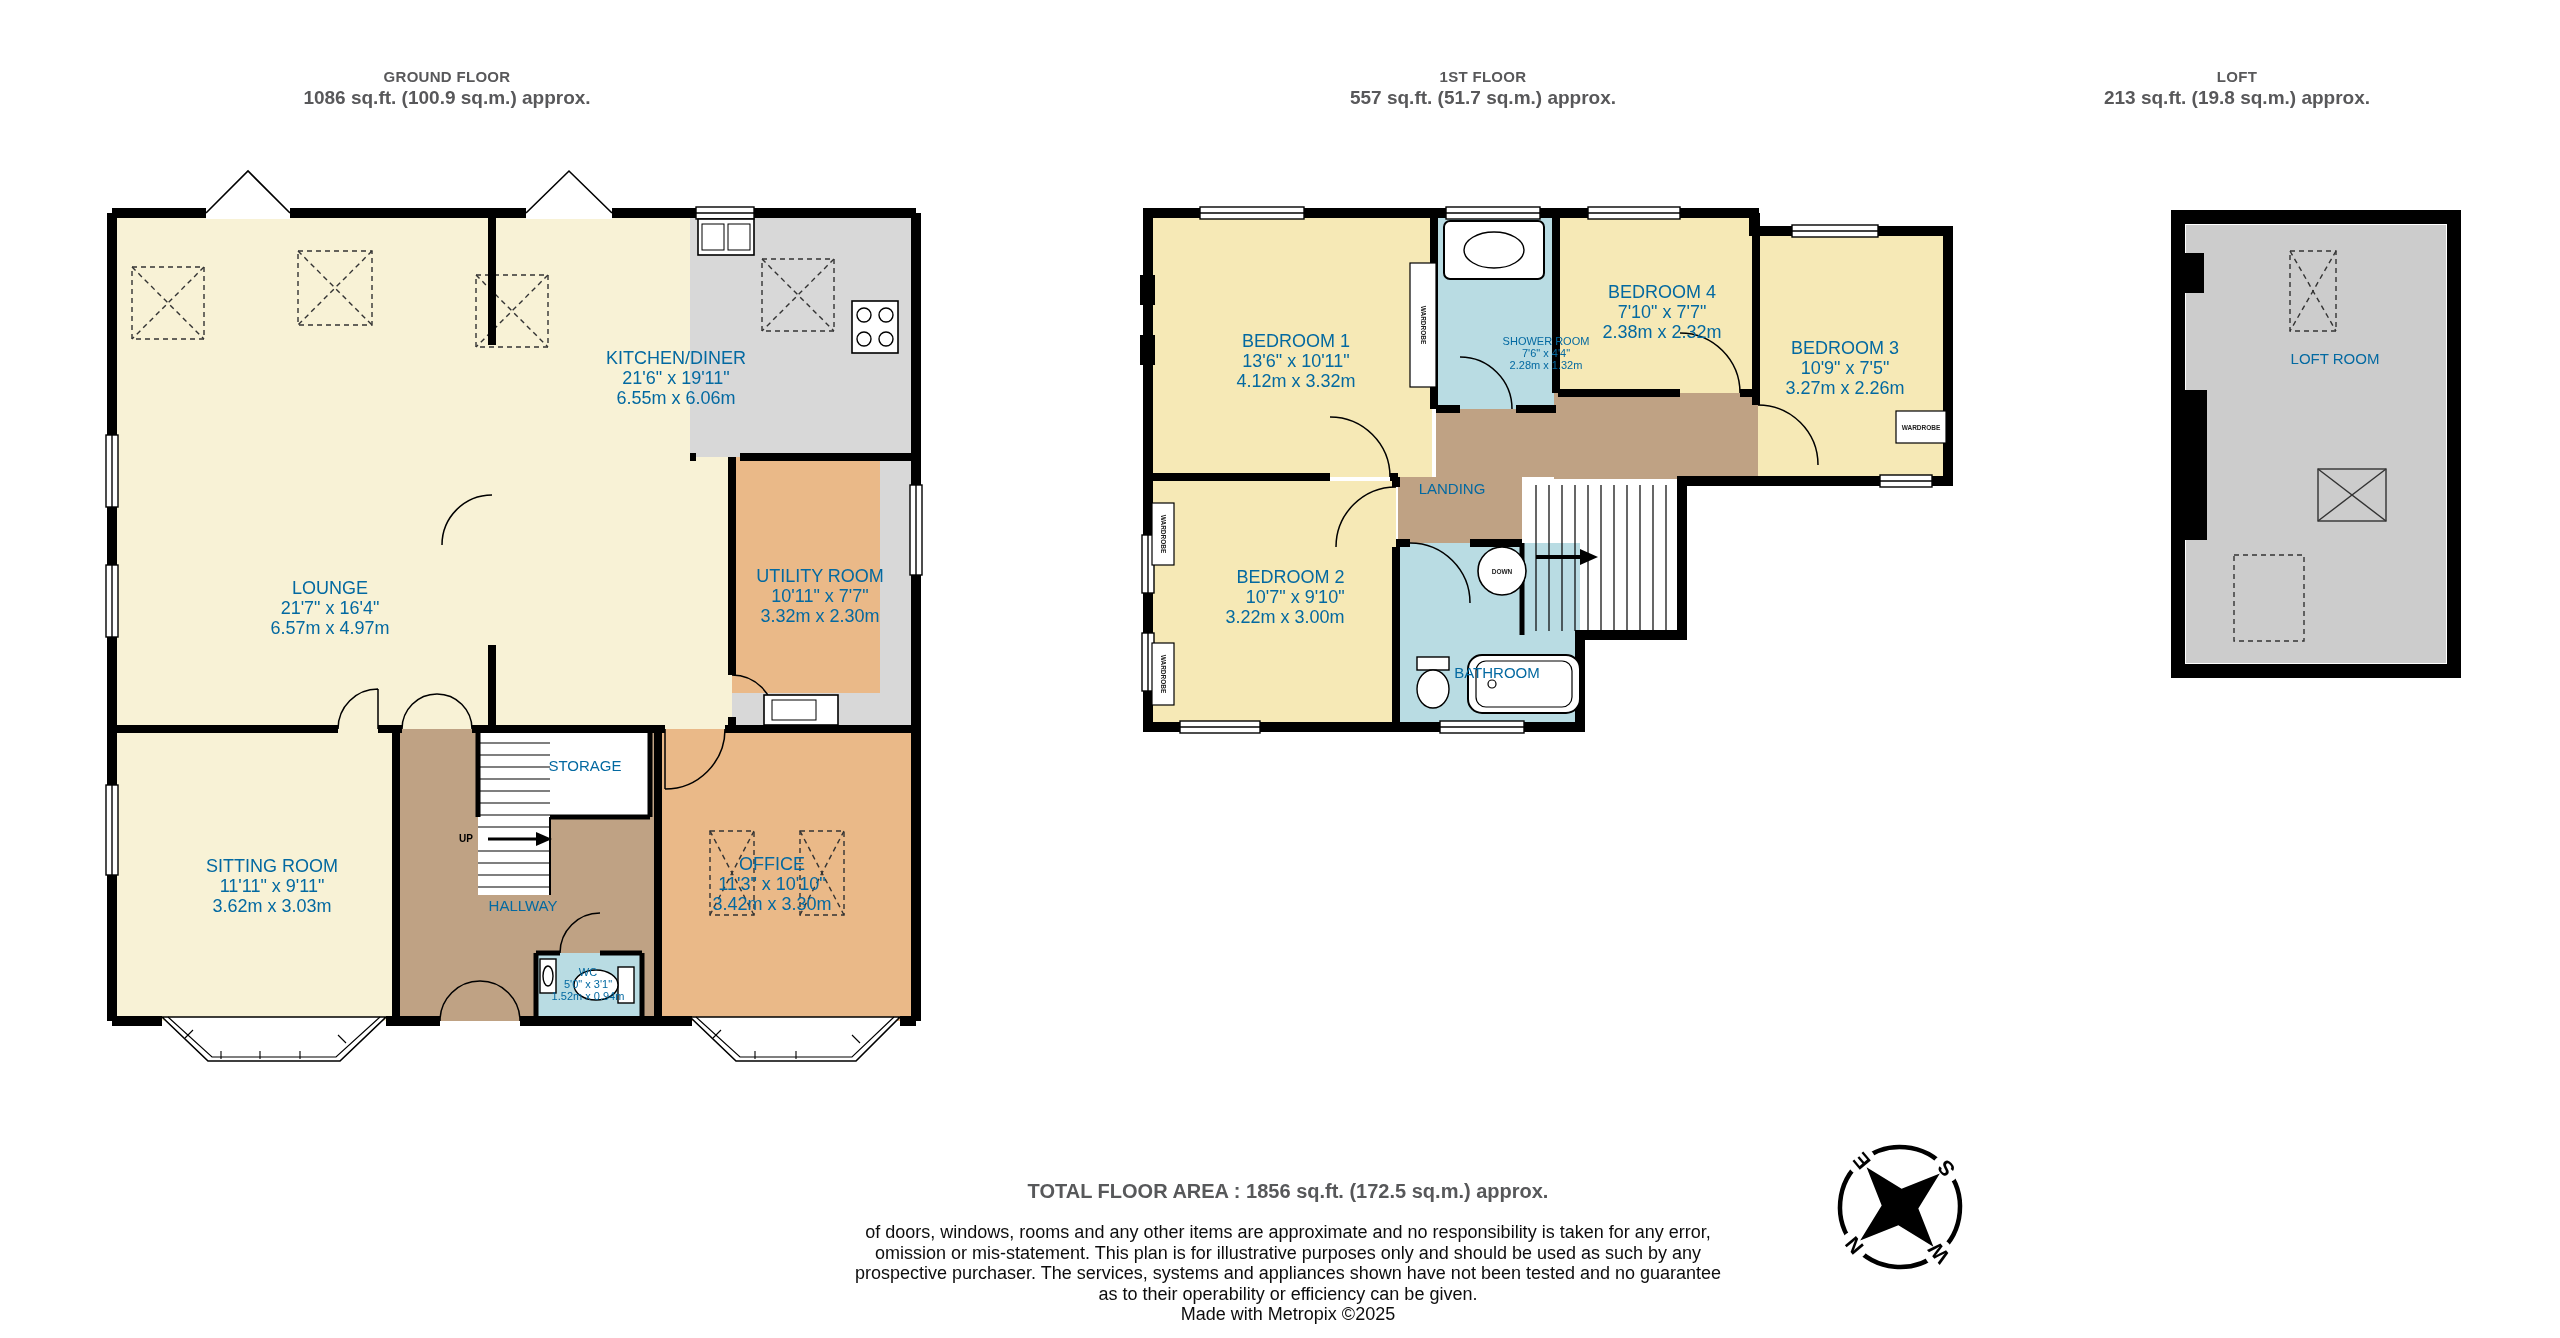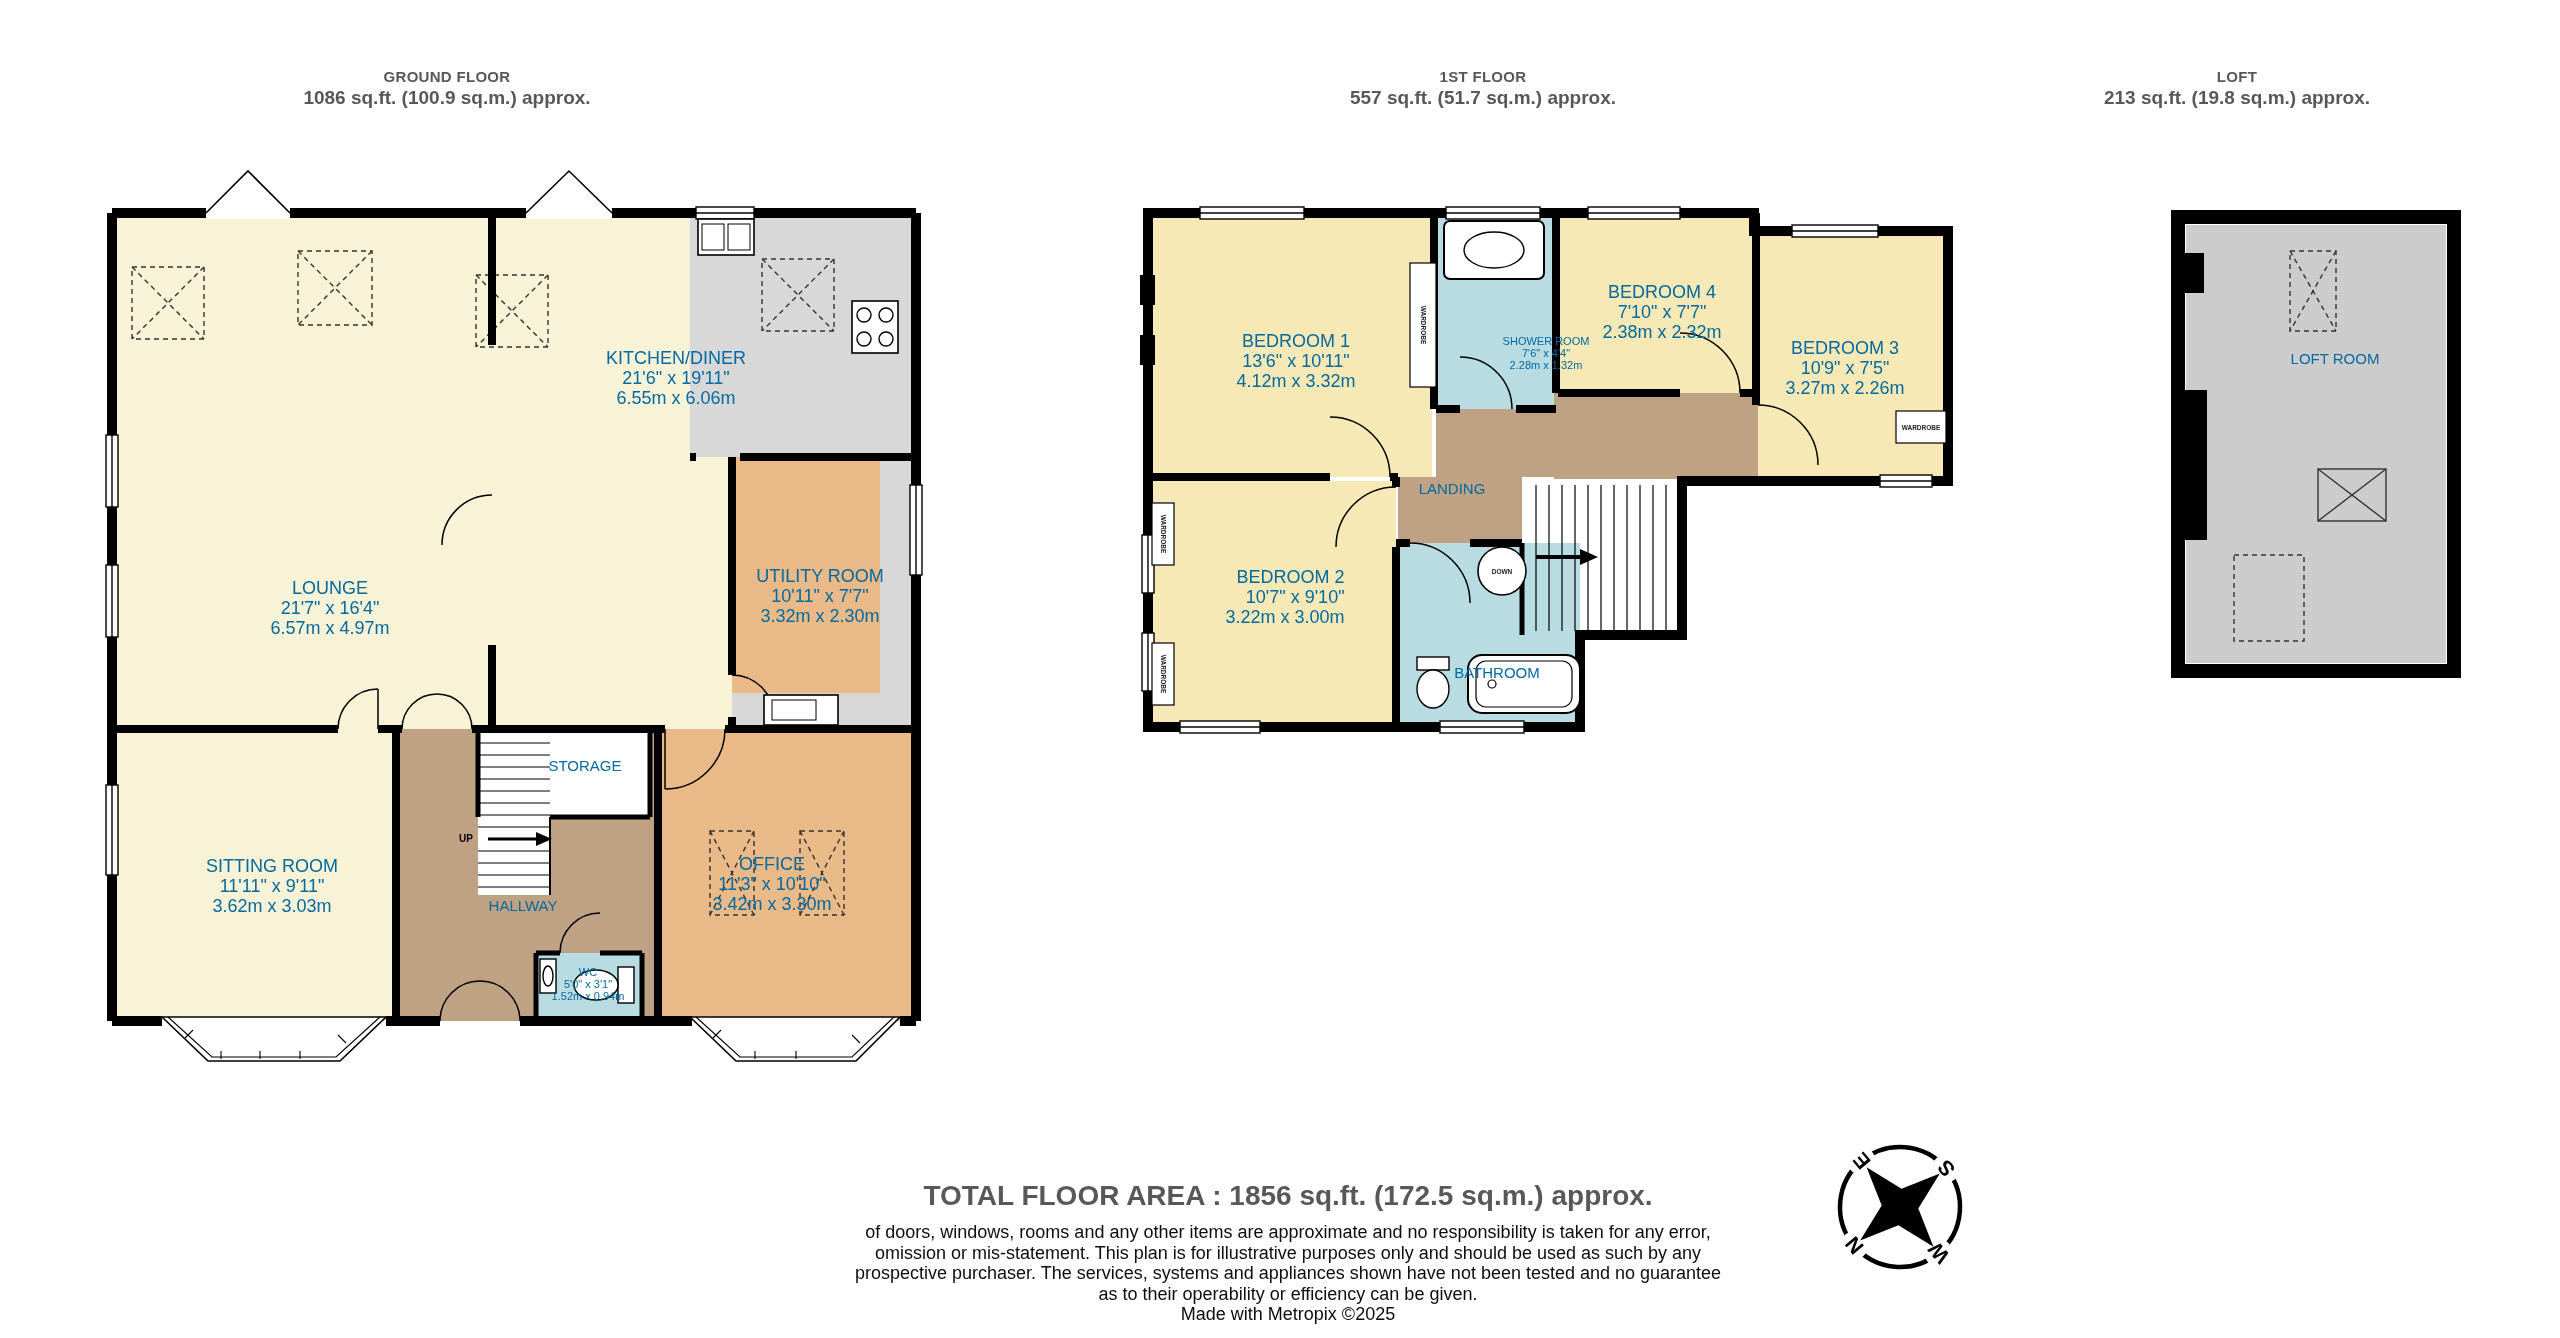--- a/index.html
+++ b/index.html
@@ -12,21 +12,21 @@
   .floor-header .s{font-size:19px;font-weight:bold;margin-top:2px;}
   
   .room-label{position:absolute;transform:translate(-50%,-50%);text-align:center;color:#0369a1;
               font-weight:normal;line-height:20px;font-size:18px;white-space:nowrap;}
   .room-label.small{font-size:11px;line-height:12px;}
   .room-label.mid{font-size:15px;line-height:16px;}
   .tiny-label{position:absolute;transform:translate(-50%,-50%);font-size:10px;font-weight:bold;color:#000;white-space:nowrap;}
   .micro{font-size:6.5px;font-weight:bold;color:#222;}
   .vert{writing-mode:vertical-rl;}
   
-  .footer-total{position:absolute;transform:translateX(-50%);font-size:28px;font-weight:bold;color:#57585a;white-space:nowrap;}
+  .footer-total{position:absolute;transform:translateX(-50%);font-size:20px;font-weight:bold;color:#57585a;white-space:nowrap;}
   .footer-disc{position:absolute;transform:translateX(-50%);text-align:center;color:#0d0d0d;
                font-size:18px;line-height:20.5px;white-space:nowrap;}
 </style>
 </head>
 <body>
 
 <div class="floor-header" style="left:447px;top:68px;">
   <div class="t">GROUND FLOOR</div>
   <div class="s">1086 sq.ft. (100.9 sq.m.) approx.</div>
 </div>

